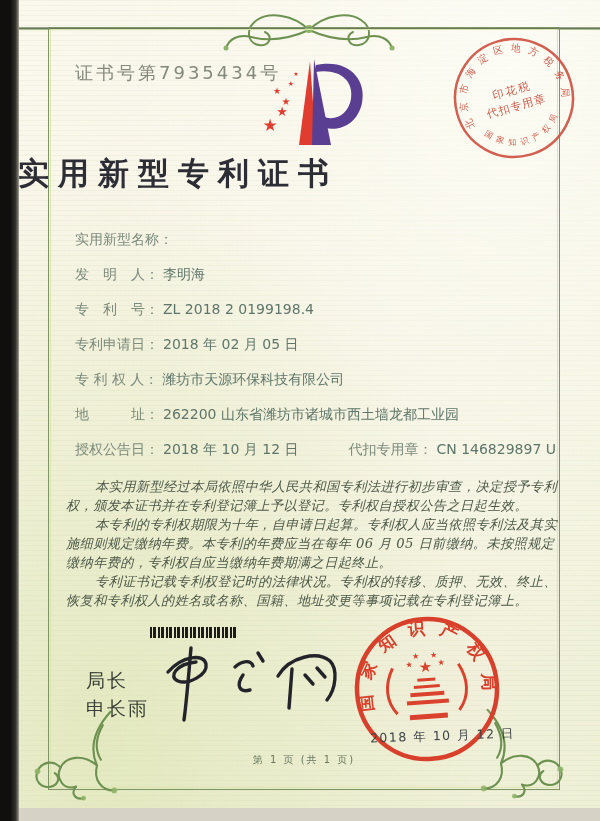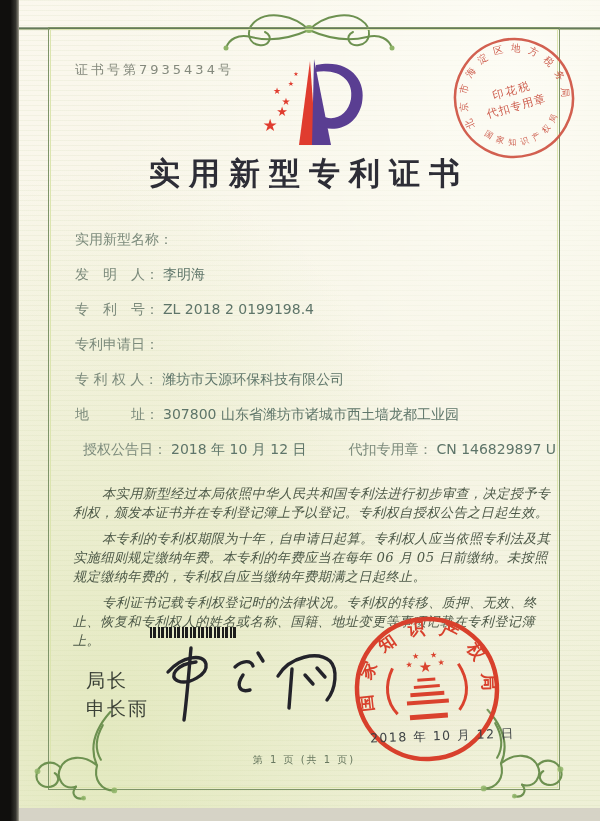--- a/index.html
+++ b/index.html
@@ -10,34 +10,34 @@
       radial-gradient(ellipse at 15% 92%, rgba(210,224,160,0.50), transparent 55%),
       radial-gradient(ellipse at 85% 8%, rgba(255,255,250,0.75), transparent 60%),
       repeating-linear-gradient(to bottom, rgba(168,190,128,0.10) 0 1px, transparent 1px 5px),
       linear-gradient(135deg,#fbf8ee 0%,#f5f2e1 55%,#eef0d6 100%);}
   #edge-left{position:absolute;left:0;top:0;width:19px;height:100%;
     background:linear-gradient(to right,#100f0d 55%,#34332e 82%,#7d7b6f 96%,#b9b6a8);}
   .top-rule{position:absolute;left:0;right:0;top:27px;height:3px;
     background:linear-gradient(to bottom,#aeb6a2,#5d7452 55%,#e0e8ba);}
   .frame{position:absolute;left:30px;top:27px;right:40px;bottom:18px;
     border:1px solid #7e9468;outline:1px solid #dbe4ae;outline-offset:-3px;pointer-events:none;}
-  .cert-no{position:absolute;left:57px;top:61px;font-size:13px;letter-spacing:3px;color:#84897d;}
-  .title{position:absolute;left:0;right:0;top:153px;text-align:center;
+  .cert-no{position:absolute;left:57px;top:61px;font-size:18px;letter-spacing:3px;color:#84897d;}
+  .title{position:absolute;left:0;right:0;top:153px;text-align:left;
     font-family:"DejaVu Serif","Liberation Serif",serif;font-weight:bold;
     font-size:31px;letter-spacing:9px;color:#2d2d36;}
   .fields{position:absolute;left:57px;right:44px;top:229px;}
   .field-row{display:flex;align-items:flex-end;font-size:14px;line-height:20px;margin-bottom:15px;white-space:nowrap;}
   .field-label{color:#7b8a7b;flex:0 0 auto;}
   .field-value{color:#5e7569;margin-left:4px;}
-  .grant-row{justify-content:space-between;margin-left:8px;}
+  .grant-row{justify-content:space-between;}
   .grant-left,.grant-right{display:flex;align-items:baseline;}
   .paras{position:absolute;left:48px;right:40px;top:477px;
     font-family:"DejaVu Serif","Liberation Serif",serif;font-style:italic;
     font-size:13.2px;line-height:19px;color:#4c5847;letter-spacing:0.4px;}
-  .paras p{margin:7px;text-indent:2.2em;}
+  .paras p{margin:0;text-indent:2.2em;}
   .barcode{position:absolute;left:132px;top:627px;width:86px;height:11px;
     background:repeating-linear-gradient(90deg,#1d1d1d 0 2px,transparent 2px 3px,#1d1d1d 3px 6px,transparent 6px 8px);}
   .signer{position:absolute;left:68px;top:666px;font-size:19px;line-height:28px;color:#3a4036;letter-spacing:2px;}
   .signature{position:absolute;left:120px;top:640px;}
   .office-seal{position:absolute;left:334px;top:614px;transform:rotate(-4deg);}
   .seal-date{position:absolute;left:352px;top:728px;font-size:12.5px;letter-spacing:1.5px;color:#3e4345;transform:rotate(-2deg);}
   .footer-page{position:absolute;left:30px;right:40px;top:753px;text-align:center;
     font-size:10px;letter-spacing:2px;color:#68785f;}
   .tax-stamp{position:absolute;left:432px;top:34px;transform:rotate(-16deg);opacity:0.92;}
   .logo{position:absolute;left:228px;top:55px;}
@@ -139,28 +139,29 @@
       <div class="field-row">
         <span class="field-label">发　明　人：</span>
         <span class="field-value">李明海</span>
       </div>
       <div class="field-row">
         <span class="field-label">专　利　号：</span>
         <span class="field-value">ZL 2018 2 0199198.4</span>
       </div>
       <div class="field-row">
         <span class="field-label">专利申请日：</span>
+        <span class="field-value">2018 年 02 月 05 日</span>
       </div>
       <div class="field-row">
         <span class="field-label">专 利 权 人：</span>
         <span class="field-value">潍坊市天源环保科技有限公司</span>
       </div>
       <div class="field-row">
         <span class="field-label">地　　　址：</span>
-        <span class="field-value">307800 山东省潍坊市诸城市西土墙龙都工业园</span>
+        <span class="field-value">262200 山东省潍坊市诸城市西土墙龙都工业园</span>
       </div>
       <div class="field-row grant-row">
         <span class="grant-left">
           <span class="field-label">授权公告日：</span>
           <span class="field-value">2018 年 10 月 12 日</span>
         </span>
         <span class="grant-right">
           <span class="field-label">代扣专用章：</span>
           <span class="field-value">CN 146829897 U</span>
         </span>

